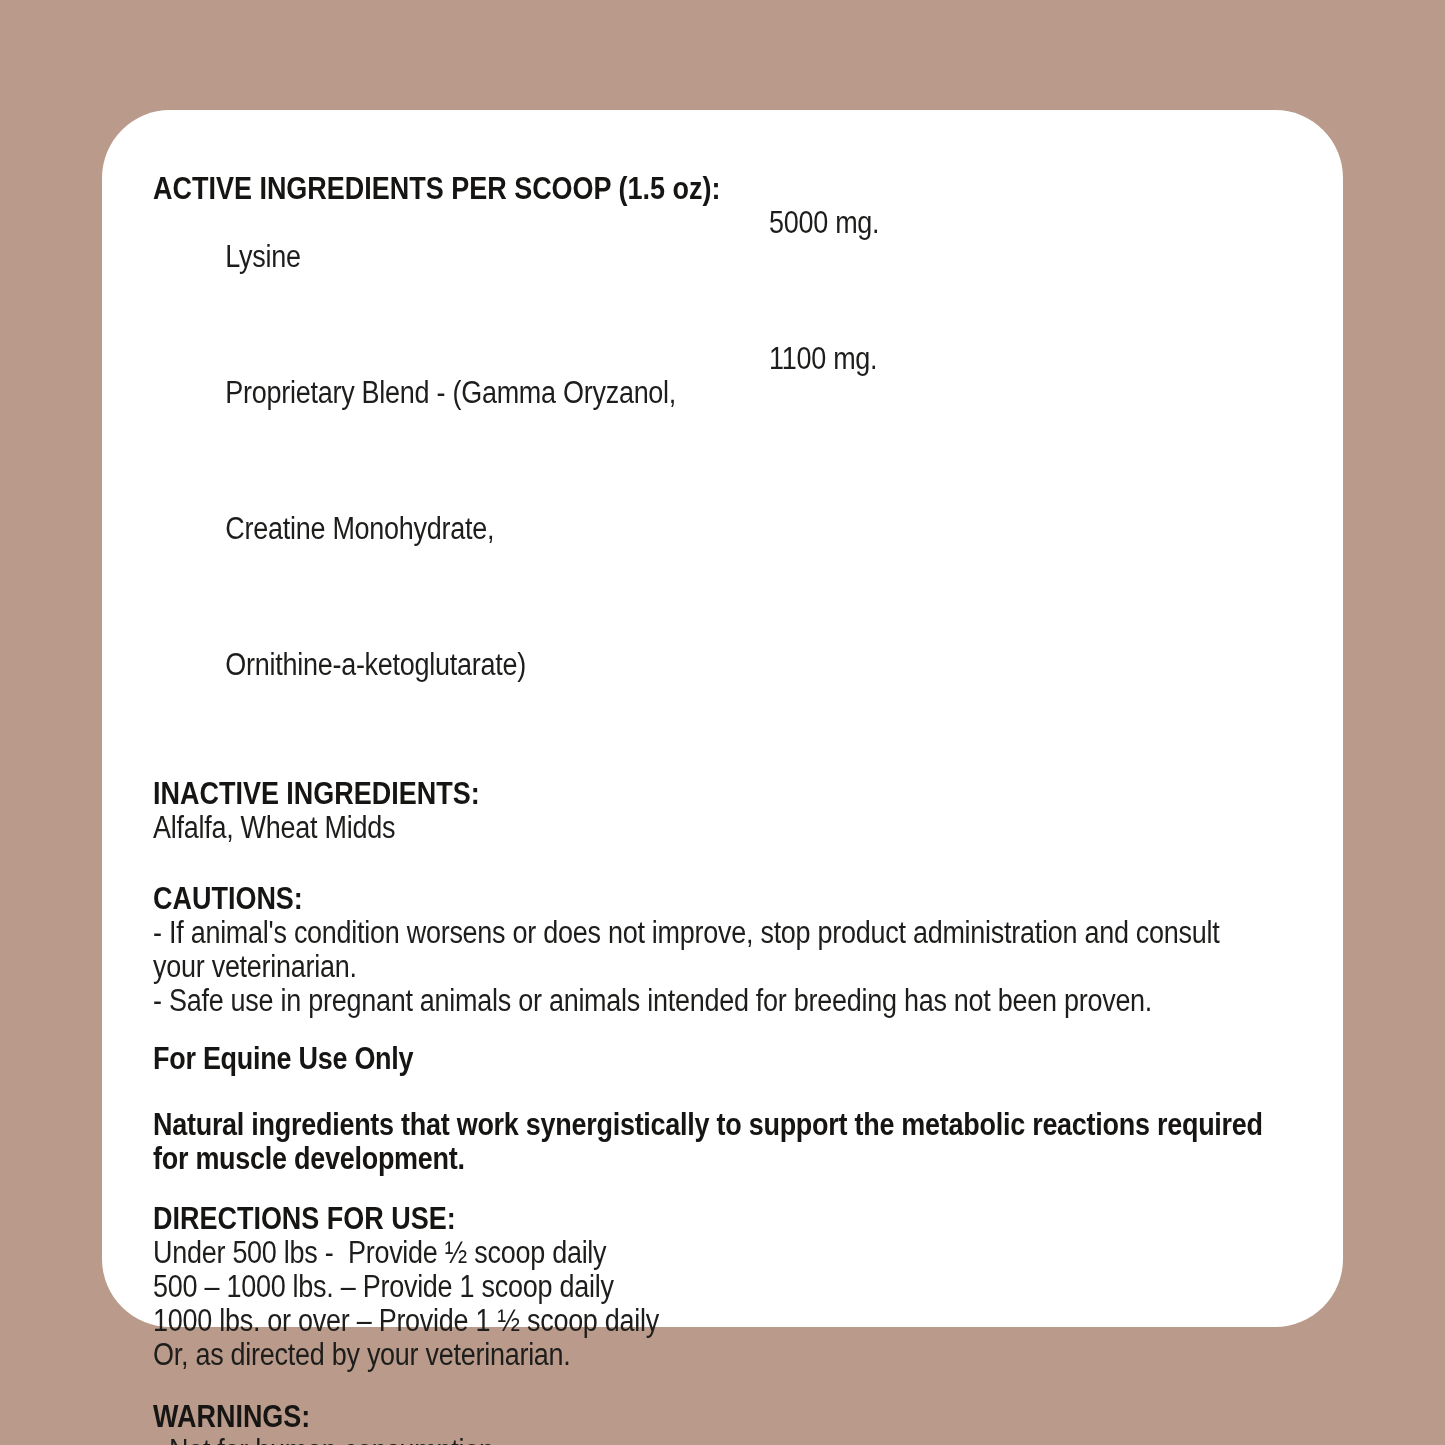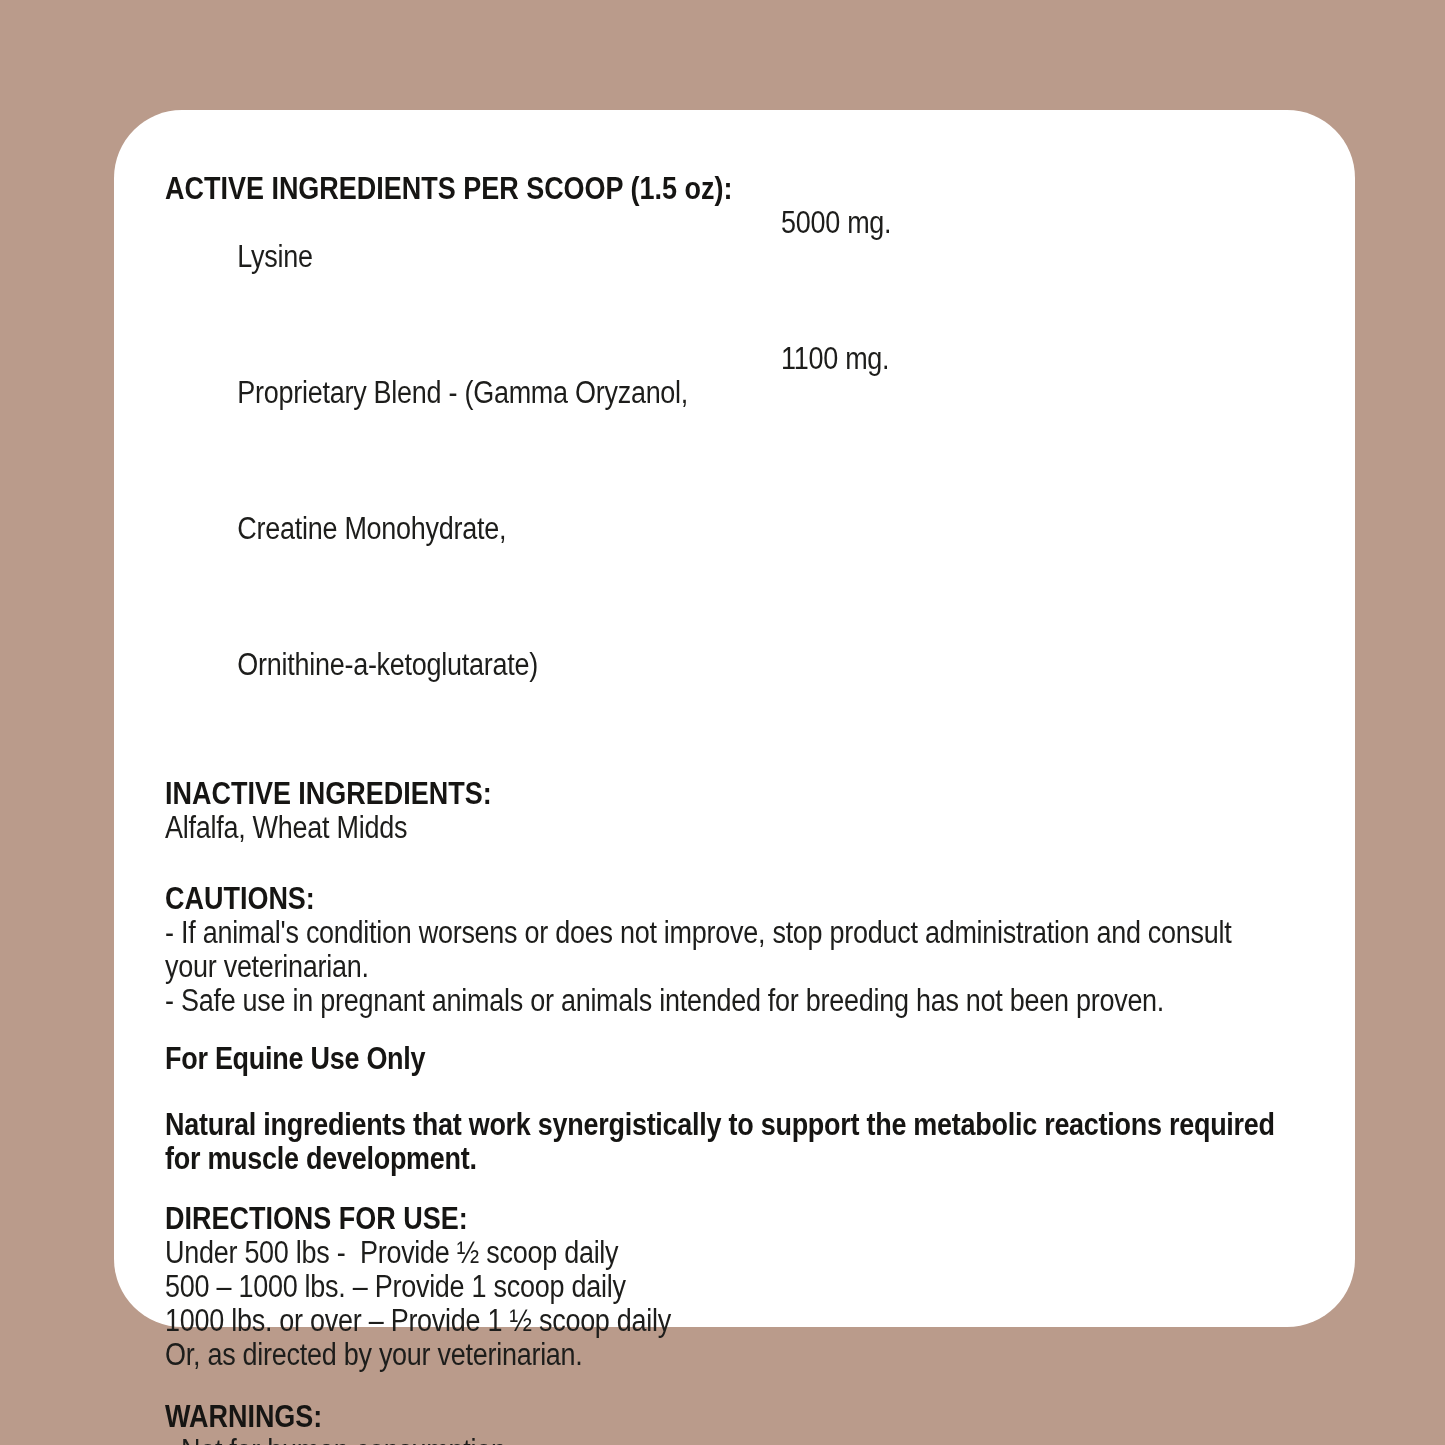--- a/index.html
+++ b/index.html
@@ -15,21 +15,20 @@
     font-family: "Liberation Sans", sans-serif;
   }
   .card {
     position: absolute;
     left: 102px;
     top: 110px;
     width: 1241px;
     height: 1217px;
     background: #ffffff;
     border-radius: 68px;
-    margin-left: 12px;
   }
   .content {
     position: absolute;
     left: 51px;
     top: 62px;
     width: 1380px;
     transform: scaleX(0.87);
     transform-origin: 0 0;
     color: #1d1d1b;
     font-size: 31px;

